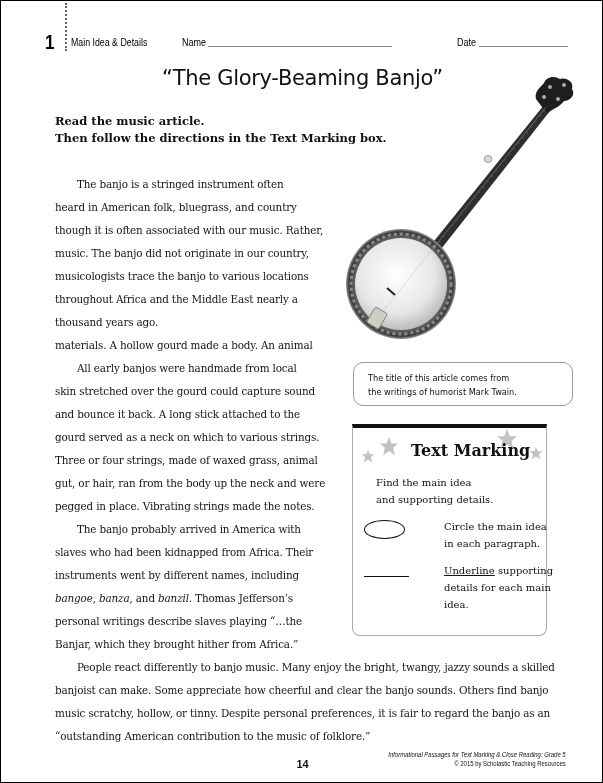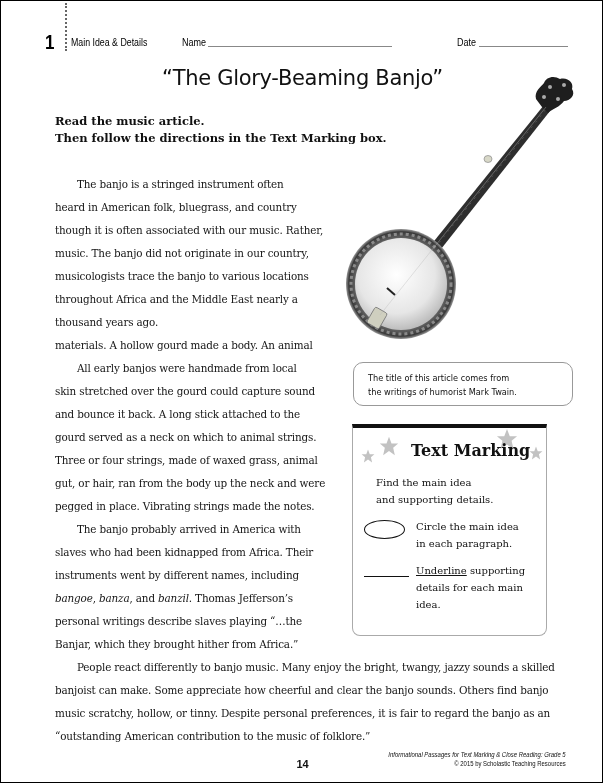--- a/index.html
+++ b/index.html
@@ -95,21 +95,21 @@
       box-sizing:border-box;
     }
     .uline-sample {
       position:absolute; left:11px; top:148px; width:45px; height:0;
       border-bottom:1.2px solid #111;
     }
     .tm-step {
       position:absolute; left:63px;
       font-family:"DejaVu Serif", serif; font-size:10px; color:#111; line-height:17px;
     }
-    .tm-step div { white-space:nowrap; }
+    .tm-step div { white-space:nowrap;margin-left:28px; }
     .step1 { top:90px; }
     .step2 { top:134px; }
     .u { text-decoration:underline; }
 
     .page-num {
       position:absolute; left:0; top:757px; width:603px; text-align:center;
       font-family:"Liberation Sans", sans-serif; font-weight:bold; font-size:11px; color:#111;
     }
     .credits {
       position:absolute; right:36px; top:749px; text-align:right;
@@ -146,21 +146,21 @@
     <div class="line">musicologists trace the banjo to various locations</div>
     <div class="line">throughout Africa and the Middle East nearly a</div>
     <div class="line">thousand years ago.</div>
   </div>
 
   <div class="article p2">
     <div class="line">materials. A hollow gourd made a body. An animal</div>
     <div class="line indent">All early banjos were handmade from local</div>
     <div class="line">skin stretched over the gourd could capture sound</div>
     <div class="line">and bounce it back. A long stick attached to the</div>
-    <div class="line">gourd served as a neck on which to animal strings.</div>
+    <div class="line">gourd served as a neck on which to various strings.</div>
     <div class="line">Three or four strings, made of waxed grass, animal</div>
     <div class="line">gut, or hair, ran from the body up the neck and were</div>
     <div class="line">pegged in place. Vibrating strings made the notes.</div>
   </div>
 
   <div class="article p3">
     <div class="line indent">The banjo probably arrived in America with</div>
     <div class="line">slaves who had been kidnapped from Africa. Their</div>
     <div class="line">instruments went by different names, including</div>
     <div class="line"><span class="it">bangoe</span><span>, </span><span class="it">banza</span><span>, and </span><span class="it">banzil</span><span>. Thomas Jefferson’s</span></div>

